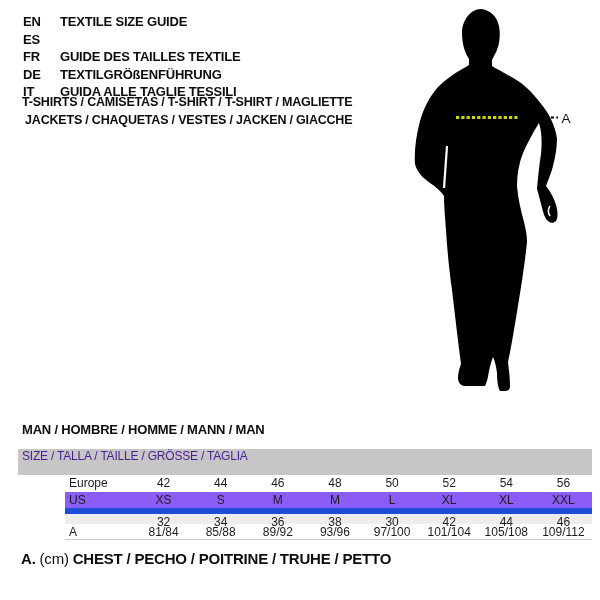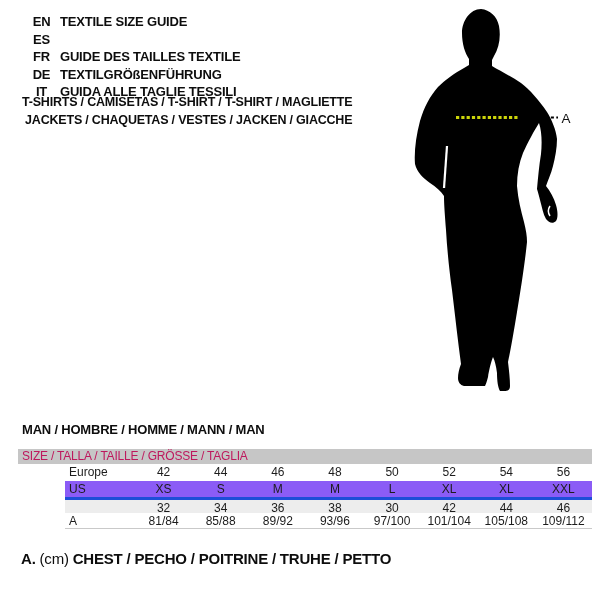--- a/index.html
+++ b/index.html
@@ -5,44 +5,44 @@
   html,body { margin:0; padding:0; }
   #screen {
     position:relative; width:600px; height:600px; background:#ffffff;
     font-family:"Liberation Sans", sans-serif; color:#0d0d0d; overflow:hidden;
   }
 
   
   .langs { position:absolute; left:23px; top:13px; }
   .lang-row { display:flex; height:17.5px; align-items:center;
               font-size:13px; font-weight:700; letter-spacing:-0.2px; }
-  .lang-row .code { width:37px;text-align:center; }
+  .lang-row .code { width:37px; }
 
   
   .cats { position:absolute; left:22px; top:94px; font-size:12.5px; font-weight:700;
           letter-spacing:-0.2px; line-height:17.5px; white-space:nowrap;text-align:right; }
 
   
   .fig { position:absolute; left:398px; top:0; width:180px; height:400px; }
   .fig text { font-family:"Liberation Sans", sans-serif; font-weight:500; fill:#111; }
 
   
   .section-title { position:absolute; left:22px; top:422px; font-size:13px; font-weight:700;
                    letter-spacing:-0.2px; }
 
   
   .table { position:absolute; left:18px; top:449px; width:574px; color:#1c1c1c; }
-  .thead { box-sizing:border-box; height:15px; line-height:14px; background:#c6c6c6;
-           padding-left:4px; font-size:12px; color:#be185d; letter-spacing:-0.2px; }
+  .thead { box-sizing:border-box; height:26px; line-height:14px; background:#c6c6c6;
+           padding-left:4px; font-size:12px; color:#4c1d95; letter-spacing:-0.2px; }
   .trow { display:flex; box-sizing:border-box; height:16px; line-height:16px; font-size:12px;margin-left:47px; }
   .trow .lbl { width:70px; padding-left:4px; box-sizing:border-box; }
   .trow .c { flex:1; text-align:center; }
   .r-europe { height:17px; line-height:17px; background:#ffffff; }
   .r-us  { background:#8b5cf6; }
-  .r-us2 { background:#ededed; border-top:3px solid #1d4ed8; }
+  .r-us2 { background:#ededed; border-top:6px solid #1d4ed8; }
   .r-a   { background:#ffffff; border-bottom:1px solid #c9c9c9; }
 
   
   .footnote { position:absolute; left:21px; top:550px; font-size:15px; letter-spacing:-0.2px; }
   .footnote .b { font-weight:700; }
   .footnote .u { font-weight:400; }
 </style>
 </head>
 <body>
 

